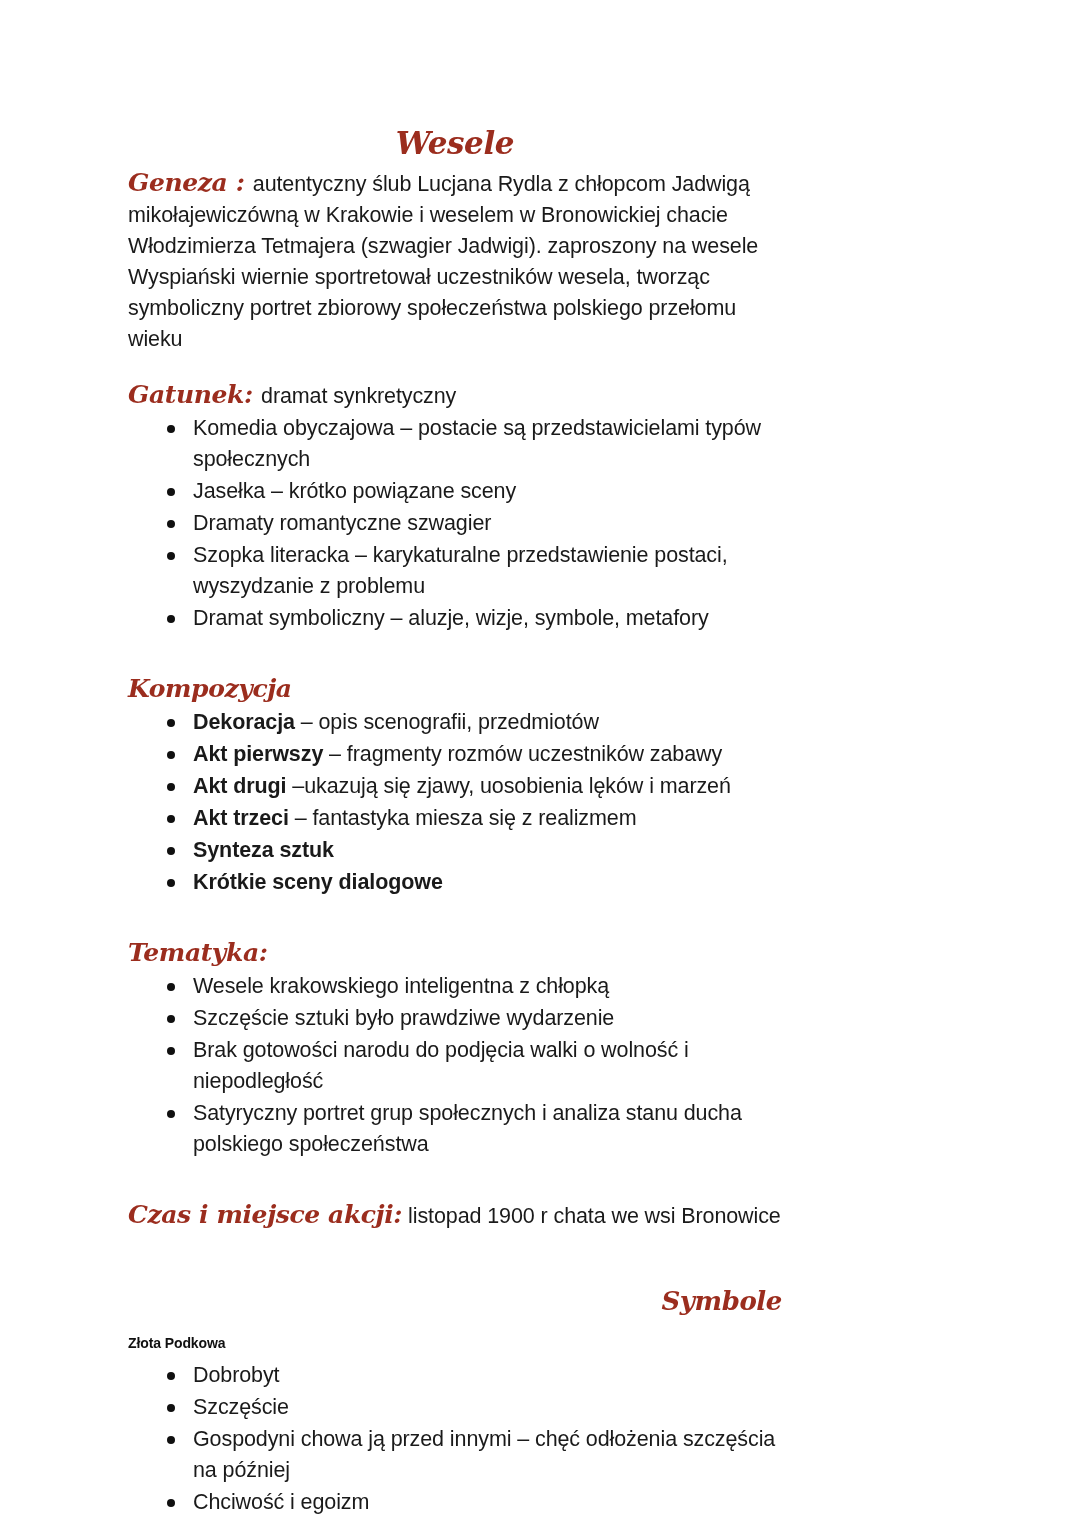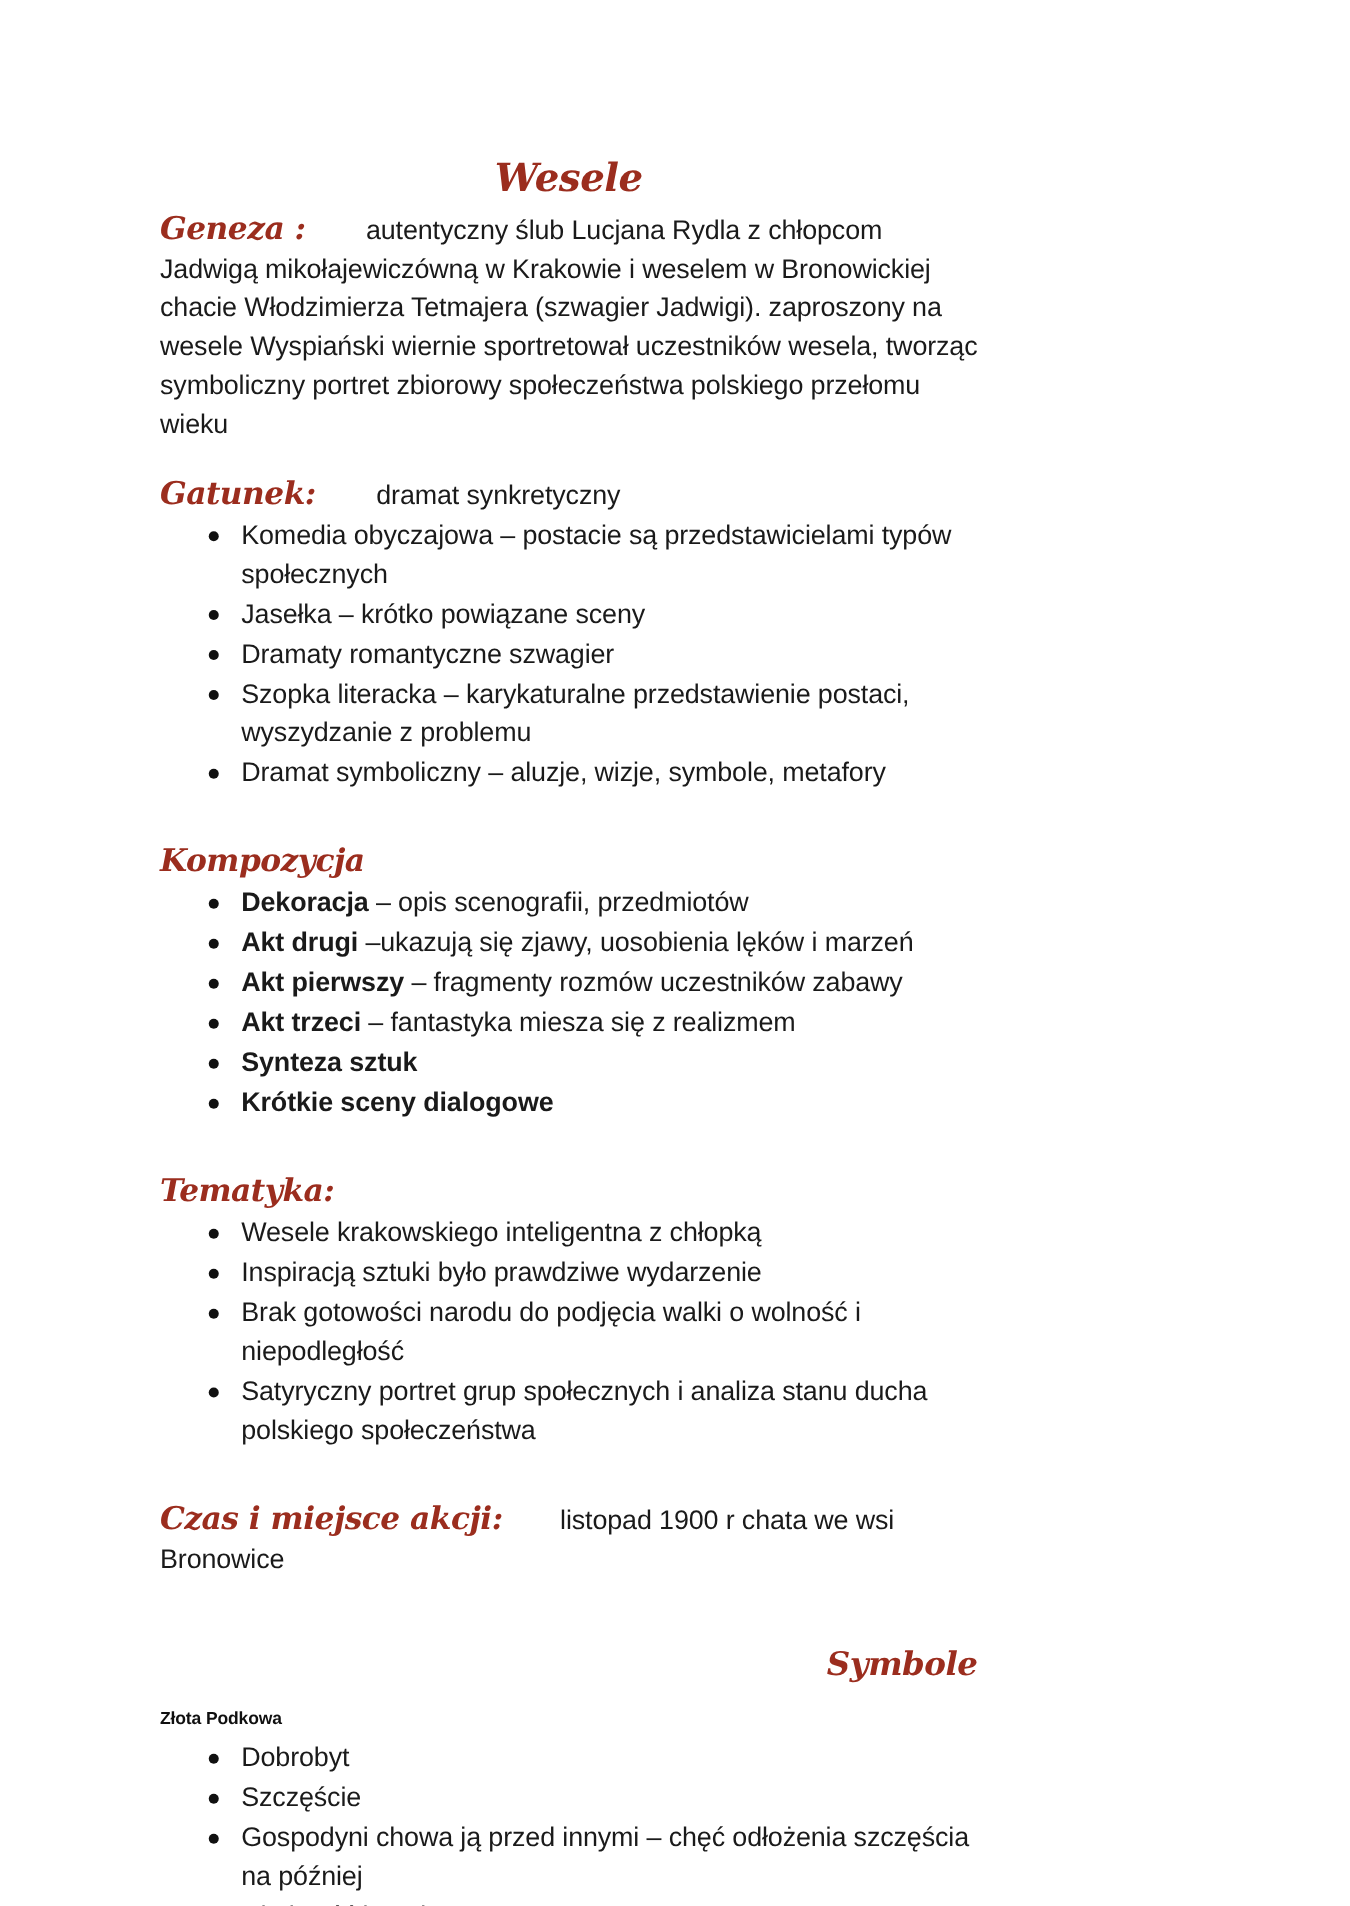--- a/index.html
+++ b/index.html
@@ -66,21 +66,20 @@
   .para {
     font-size: 21.5px;
     line-height: 31px;
     margin: 0;
     color: #1a1a1a;
     letter-spacing: -0.1px;
   }
 
   .para .rest {
     font-size: 21.5px;
-    margin-left: 40px;
   }
   .block-gap-md { height: 26px; }
   .block-gap-lg { height: 40px; }
   .block-gap-xl { height: 50px; }
 
   
   ul.bullets {
     list-style: none;
     margin: 0;
     padding: 0;
@@ -138,34 +137,34 @@
     <li>Szopka literacka – karykaturalne przedstawienie postaci, wyszydzanie z problemu</li>
     <li>Dramat symboliczny – aluzje, wizje, symbole, metafory</li>
   </ul>
 
   <div class="block-gap-lg"></div>
 
   <p class="para"><span class="script inline-head">Kompozycja</span></p>
 
   <ul class="bullets">
     <li><span class="bold">Dekoracja</span><span> – opis scenografii, przedmiotów</span></li>
+    <li><span class="bold">Akt pierwszy</span><span> – fragmenty rozmów uczestników zabawy</span></li>
     <li><span class="bold">Akt drugi</span><span> –ukazują się zjawy, uosobienia lęków i marzeń</span></li>
-    <li><span class="bold">Akt pierwszy</span><span> – fragmenty rozmów uczestników zabawy</span></li>
     <li><span class="bold">Akt trzeci</span><span> – fantastyka miesza się z realizmem</span></li>
     <li><span class="bold">Synteza sztuk</span><span></span></li>
     <li><span class="bold">Krótkie sceny dialogowe</span><span></span></li>
   </ul>
 
   <div class="block-gap-lg"></div>
 
   <p class="para"><span class="script inline-head">Tematyka:</span></p>
 
   <ul class="bullets">
     <li>Wesele krakowskiego inteligentna z chłopką</li>
-    <li>Inspiracją sztuki było prawdziwe wydarzenie</li>
+    <li>Szczęście sztuki było prawdziwe wydarzenie</li>
     <li>Brak gotowości narodu do podjęcia walki o wolność i niepodległość</li>
     <li>Satyryczny portret grup społecznych i analiza stanu ducha polskiego społeczeństwa</li>
   </ul>
 
   <div class="block-gap-lg"></div>
 
   <p class="para"><span class="script inline-head">Czas i miejsce akcji:</span><span class="rest"> listopad 1900 r chata we wsi Bronowice</span></p>
 
   <div class="block-gap-xl"></div>
 

